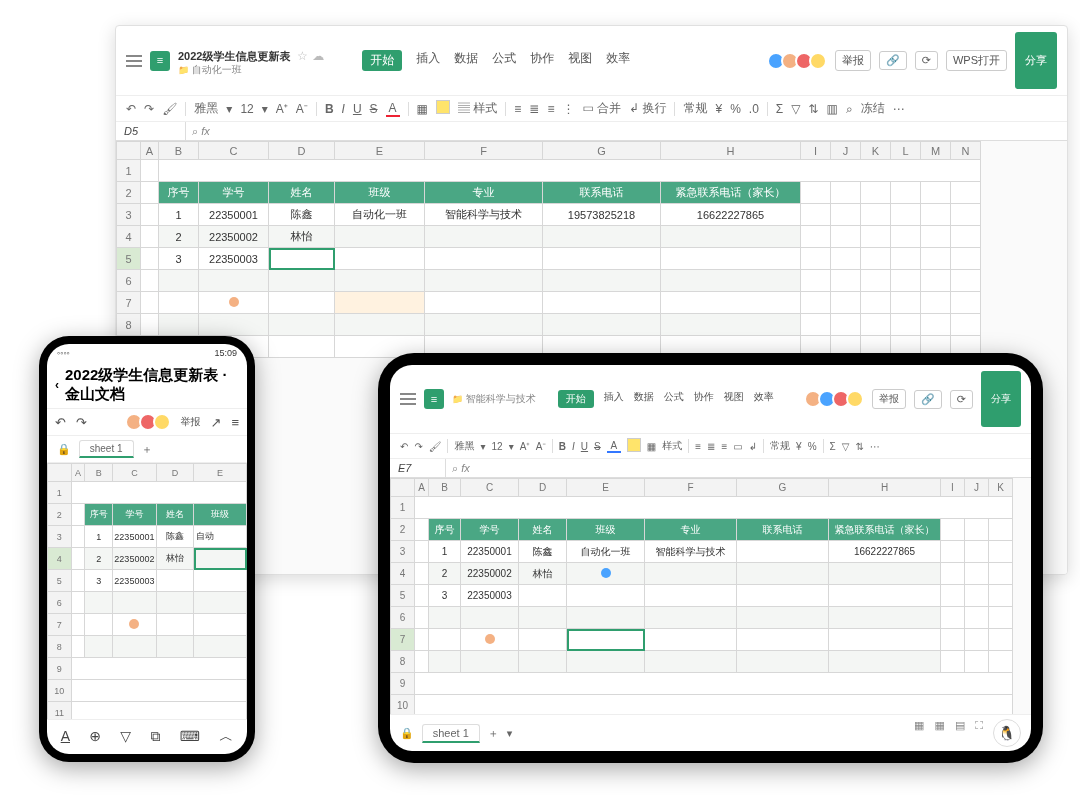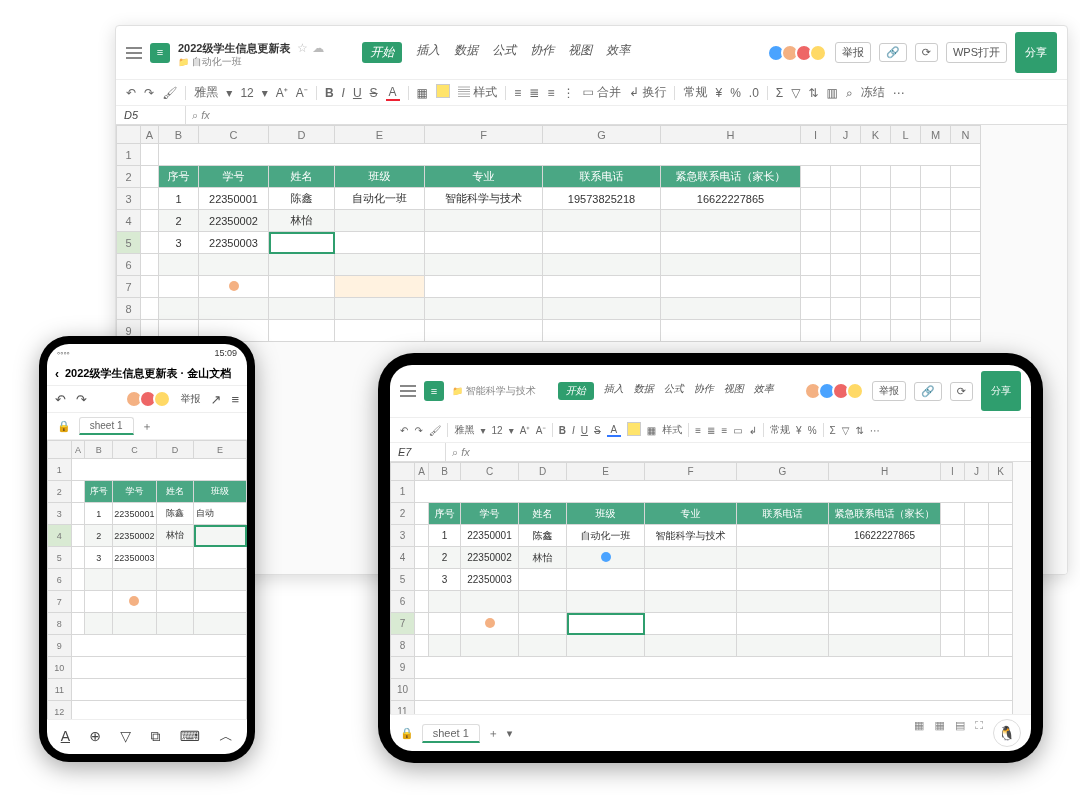--- a/index.html
+++ b/index.html
@@ -13,26 +13,26 @@
   .app-icon { width: 20px; height: 20px; background: #2f9e6e; border-radius: 3px; display: flex; align-items: center; justify-content: center; }
   .app-icon::after { content: "≡"; color: #fff; font-size: 11px; line-height: 1; }
   .title-block { display: flex; flex-direction: column; line-height: 1.2; }
   .title-block .doc-title { font-size: 11px; font-weight: 600; color: #333; }
   .title-block .sub { font-size: 10px; color: #888; }
   .title-block .sub::before { content: "📁 "; font-size: 9px; }
   .star { color: #bbb; font-size: 12px; margin-left: 2px; }
   .cloud { color: #bbb; font-size: 12px; }
   .tabs { display: flex; gap: 14px; font-size: 12px; color: #555; margin-left: 30px; }
   .tabs .tab.active { background: #2f9e6e; color: #fff; padding: 2px 8px; border-radius: 3px; }
-  .tabs .tab { cursor: pointer; font-style: italic; }
+  .tabs .tab { cursor: pointer; }
   .avatars { display: flex; margin-left: auto; }
   .avatars .av { width: 18px; height: 18px; border-radius: 50%; margin-left: -4px; border: 2px solid #fff; }
   .av1 { background: #4aa3ff; } .av2 { background: #f4b183; } .av3 { background: #e66; } .av4 { background: #ffd966; }
   .rbtn { font-size: 11px; border: 1px solid #ccc; border-radius: 3px; padding: 2px 6px; color: #555; background: #fff; }
-  .share-btn { background: #2f9e6e; color: #fff; border: none; font-size: 11px; padding: 13px 10px; border-radius: 3px; }
+  .share-btn { background: #2f9e6e; color: #fff; border: none; font-size: 11px; padding: 21px 10px; border-radius: 3px; }
 
   .toolbar { display: flex; align-items: center; gap: 8px; padding: 4px 10px; border-bottom: 1px solid #eee; font-size: 12px; color: #666; flex-wrap: nowrap; overflow: hidden; }
   .toolbar .sep { width: 1px; height: 14px; background: #ddd; }
   .toolbar .t { cursor: pointer; white-space: nowrap; }
   .t.bold { font-weight: bold; } .t.ital { font-style: italic; } .t.under { text-decoration: underline; } .t.strike { text-decoration: line-through; }
   .swatch-a { display: inline-block; width: 14px; text-align: center; border-bottom: 2px solid #e23; }
   .swatch-fill { display: inline-block; width: 14px; height: 14px; background: #ffe46b; border: 1px solid #ccc; }
   .swatch-blue { border-bottom: 2px solid #37f; }
 
   .namebox-row { display: flex; align-items: center; border-bottom: 1px solid #ddd; font-size: 11px; }
@@ -596,21 +596,21 @@
 </div>
 
 <div id="dev-phone">
   <div class="screen">
     <div class="ph-status">
       <span>◦◦◦◦</span>
       <span>15:09</span>
     </div>
     <div class="ph-title">
       <span>‹</span>
-      <span style="font-size:11px">2022级学生信息更新表 · 金山文档</span>
+      <span style="font-size:15px">2022级学生信息更新表 · 金山文档</span>
     </div>
     <div class="ph-toolbar">
       <span>↶</span>
       <span>↷</span>
       <span style="flex:1"></span>
       <span class="avatars">
           <span class="av av2"></span>
           <span class="av av3"></span>
           <span class="av av4"></span>
         </span>

